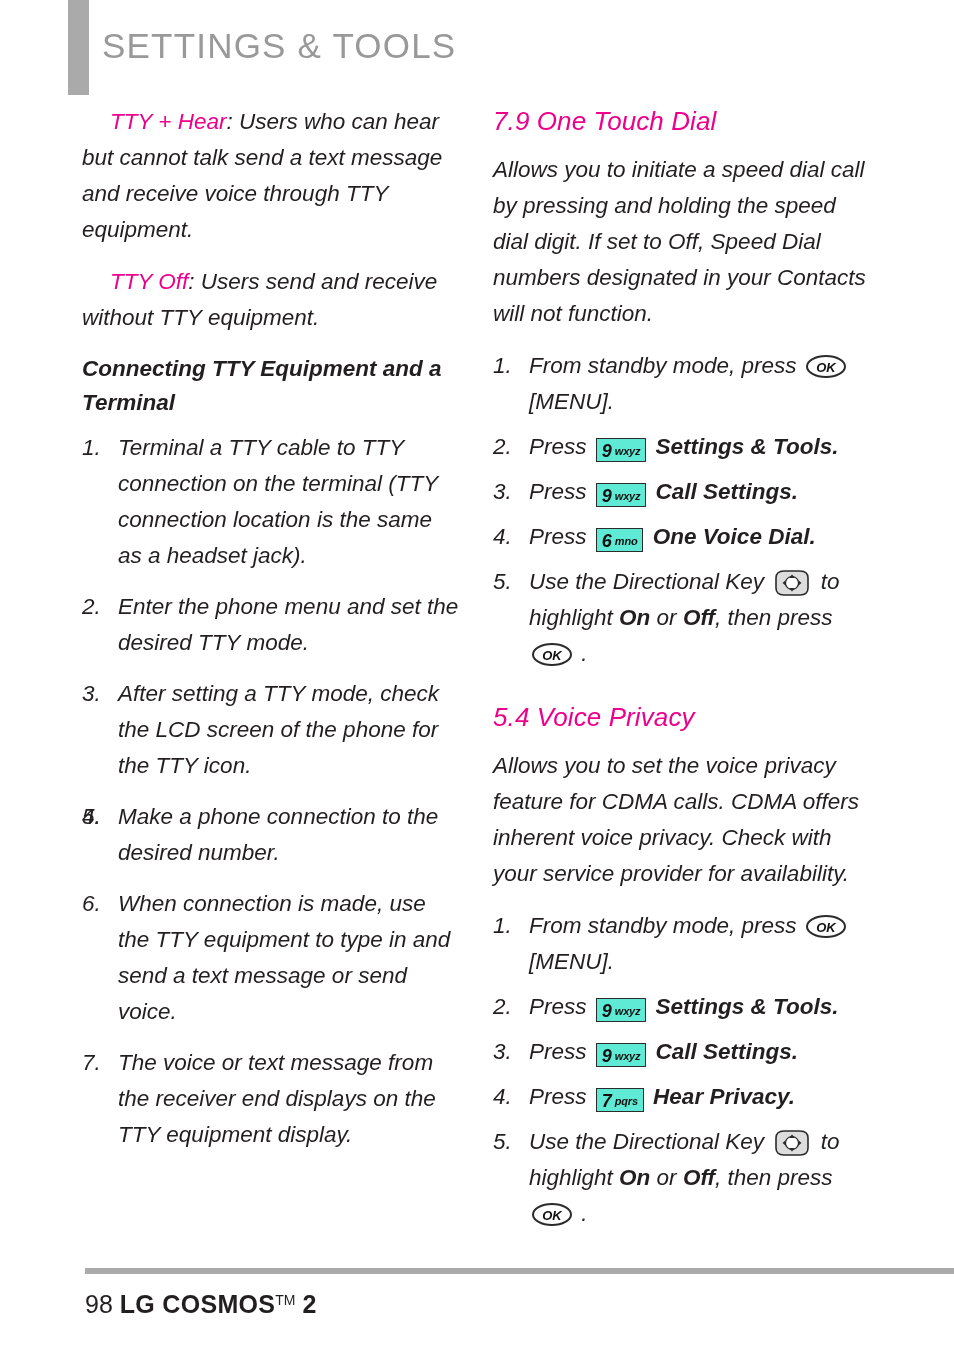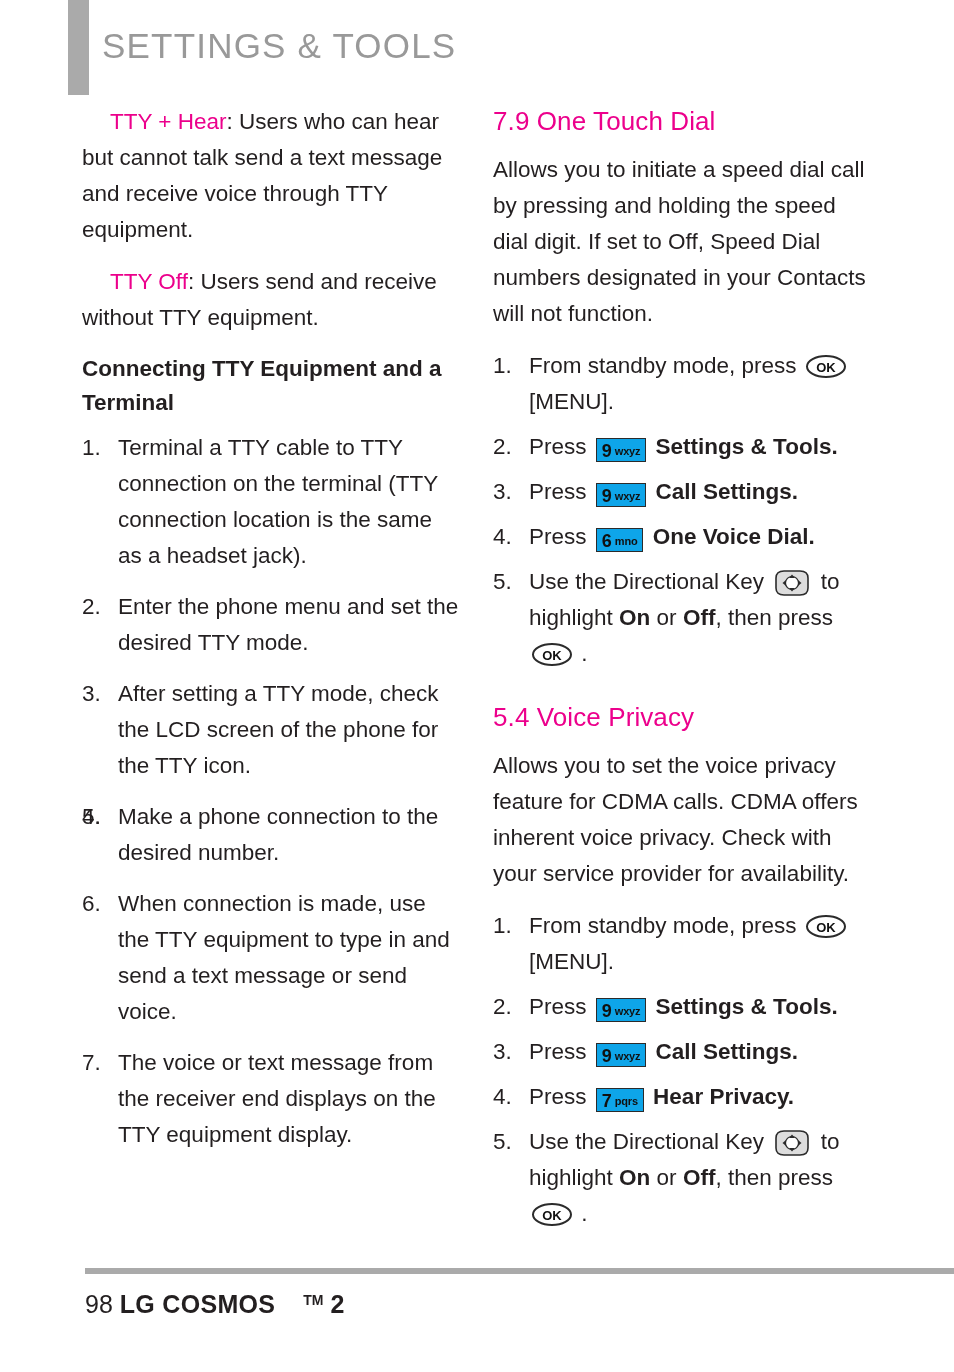--- a/index.html
+++ b/index.html
@@ -34,21 +34,21 @@
     letter-spacing: 1.2px;
     color: #999999;
     font-weight: 400;
     white-space: nowrap;
   }
 
   
   #content {
     position: absolute;
     left: 0; top: 104px;
-    width: 954px; height: 1160px;
+    width: 954px; height: 1160px; font-style: italic;
   }
   .column {
     position: absolute;
     top: 0;
     width: 378px;
   }
   #col-left  { left: 82px; }
   #col-right { left: 493px; }
 
   
@@ -96,21 +96,21 @@
     text-align: left;
     font-size: 22.5px;
     line-height: 36px;
   }
   .step.tight { margin-bottom: 9px; }
 
   
   .keynum {
     display: inline-block;
     vertical-align: -4px;
-    background: #0ea5e9;
+    background: #5eead4;
     border: 1.5px solid #2b2b2b;
     height: 24px;
     padding: 0 5px 0 5px;
     line-height: 21px;
     white-space: nowrap;
     margin: 0 3px;
     position: relative;
     top: -1px;
   }
   .keynum .d {
@@ -159,21 +159,21 @@
   }
   #footer-text {
     position: absolute;
     left: 85px; top: 26px;
     font-size: 25px;
     white-space: nowrap;
     color: #231f20;
   }
   #footer-text .pg { font-weight: 400; }
   #footer-text .brand { font-weight: bold; letter-spacing: 0.3px; }
-  #footer-text .tm { font-size: 14px; vertical-align: 8px; font-weight: bold; margin-left: 28px; }
+  #footer-text .tm { font-size: 14px; vertical-align: 8px; font-weight: normal; }
 </style>
 </head>
 <body>
 
 <div id="header">
   <div id="header-bar"></div>
   <div id="header-title">SETTINGS &amp; TOOLS</div>
 </div>
 
 <div id="content">

